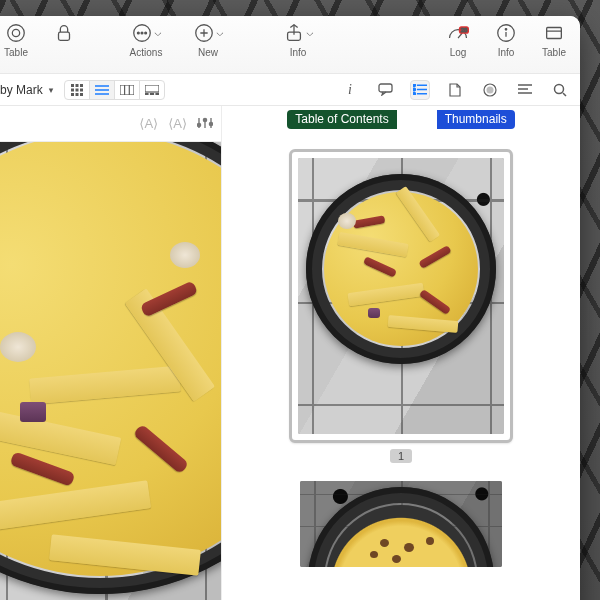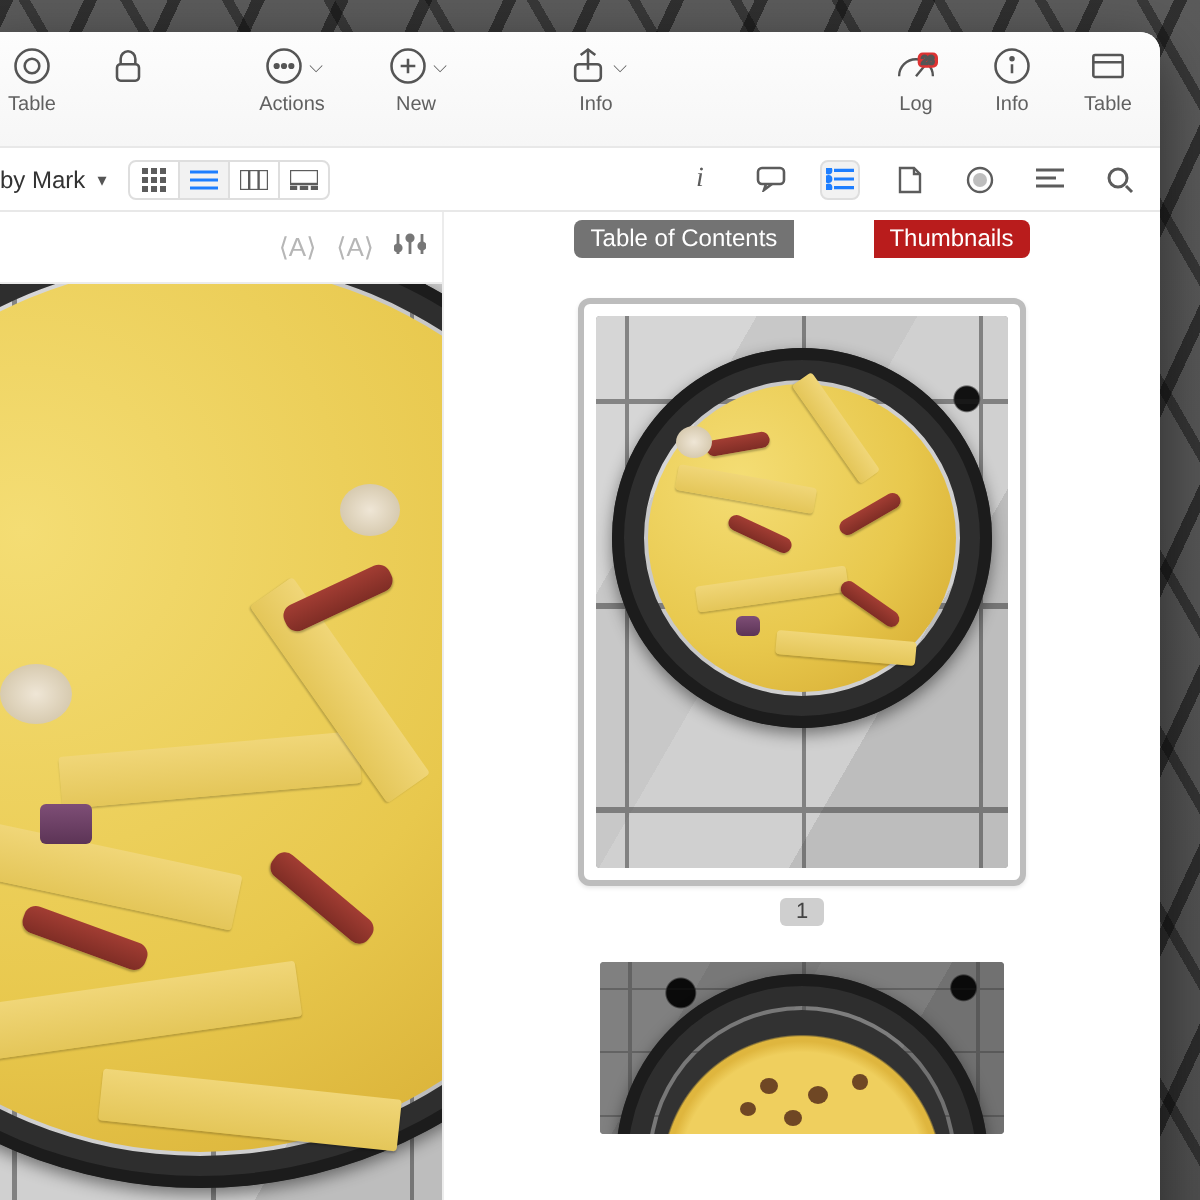--- a/index.html
+++ b/index.html
@@ -88,22 +88,22 @@
   }
   .tabbar {
     display:flex; justify-content:center; gap:0; padding:4px 0 6px;
     background:#fff;
   }
   .tab {
     font-size:12px;
     padding:2px 8px 3px;
     color:#fff;
   }
-  .tab.left{background:#737373;border-top-left-radius:4px;border-bottom-left-radius:4px;}
-  .tab.right{background:#b91c1c;border-top-right-radius:4px;border-bottom-right-radius:4px;margin-left:40px;}
+  .tab.left{background:#14532d;border-top-left-radius:4px;border-bottom-left-radius:4px;}
+  .tab.right{background:#1d4ed8;border-top-right-radius:4px;border-bottom-right-radius:4px;margin-left:40px;}
 
   .content {
     display:flex; height: calc(100% - 58px - 32px);
     background:#fff;
   }
   .left-pane{width:232px; border-right:1px solid #ececec; display:flex;flex-direction:column;}
   .right-pane{flex:1; display:flex; flex-direction:column;}
   .left-big{
     flex:1; position:relative; overflow:hidden;
     background:#888;

